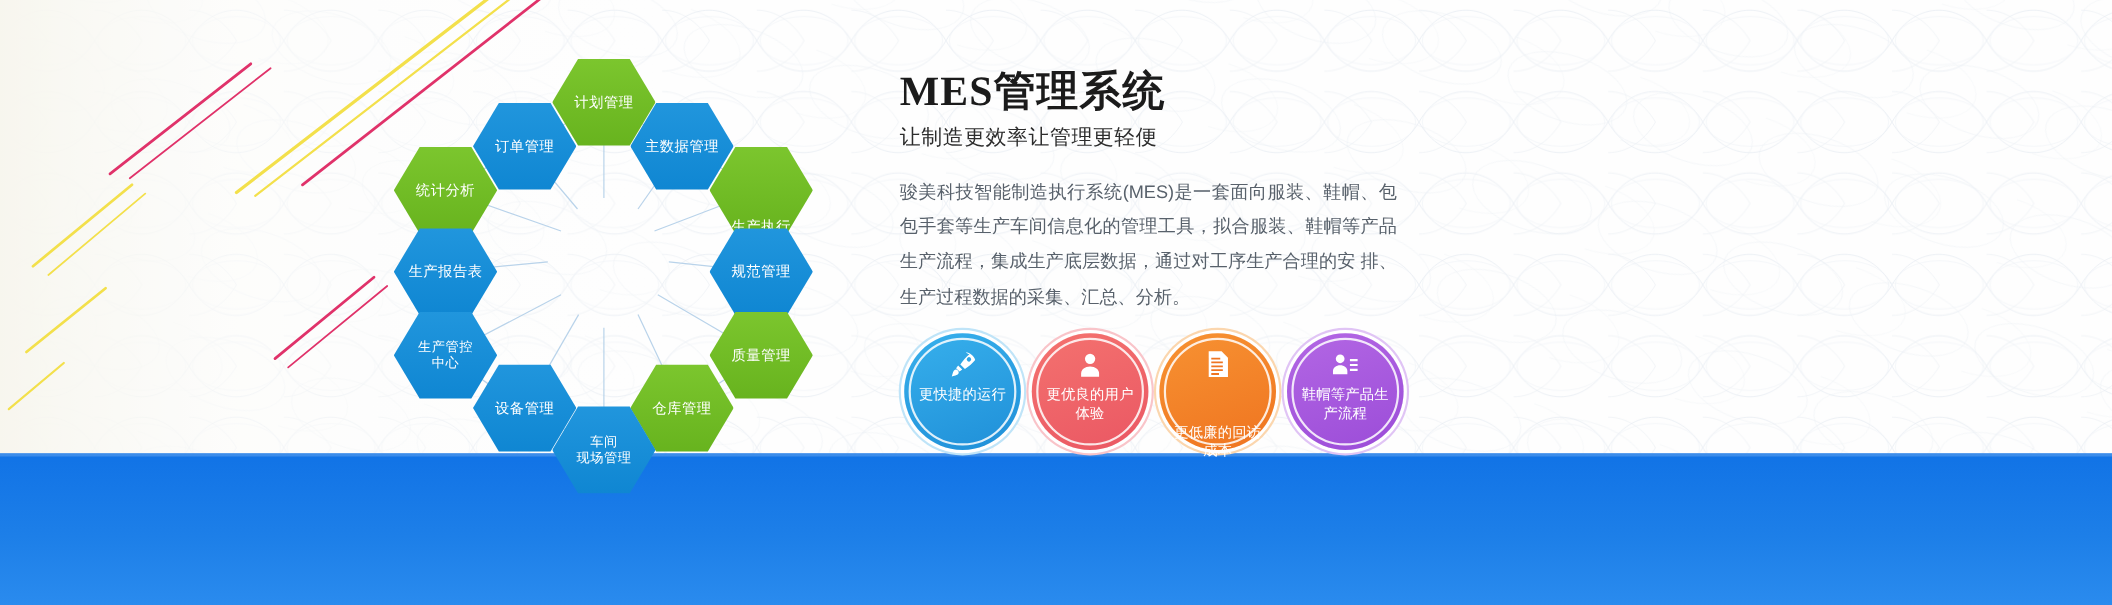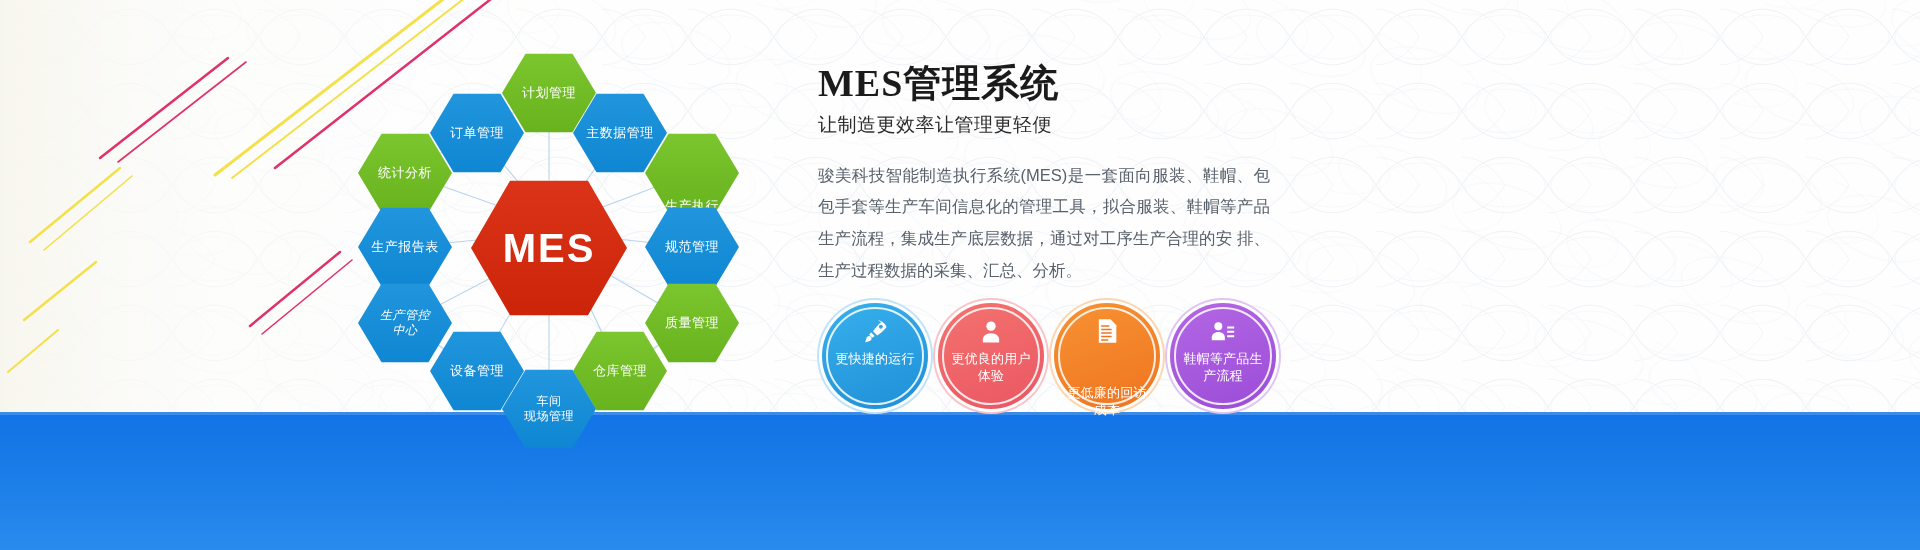--- a/index.html
+++ b/index.html
@@ -239,41 +239,38 @@
       </div>
     <div class="hex small green" style="left:315px; top:112px;align-items:flex-end;">
         <span>生产执行</span>
       </div>
     <div class="hex small blue" style="left:28px;  top:186px;">
         <span>生产报告表</span>
       </div>
     <div class="hex small blue" style="left:315px; top:186px;">
         <span>规范管理</span>
       </div>
-    <div class="hex small blue" style="left:28px; top:262px; font-size:12px;font-style:italic;">
+    <div class="hex small blue" style="left:28px; top:262px; font-size:12px;">
         <span style="white-space:pre-line;">生产管控
 中心</span>
       </div>
     <div class="hex small green" style="left:315px; top:262px;justify-content:center;">
         <span>质量管理</span>
       </div>
     <div class="hex small blue" style="left:100px; top:310px;text-align:right;">
         <span>设备管理</span>
       </div>
     <div class="hex small green" style="left:243px; top:310px;">
         <span>仓库管理</span>
       </div>
     <div class="hex small blue" style="left:172px; top:348px; font-size:12px;">
         <span style="white-space:pre-line;">车间
 现场管理</span>
       </div>
 
-    <div class="hex center" style="left:141px; top:158px;">
-      <span>MES</span>
-    </div>
   </div>
 
   <div class="content">
     <h1 class="title">MES管理系统</h1>
     <div class="subtitle">让制造更效率让管理更轻便</div>
     <p class="paragraph">骏美科技智能制造执行系统(MES)是一套面向服装、鞋帽、包包手套等生产车间信息化的管理工具，拟合服装、鞋帽等产品生产流程，集成生产底层数据，通过对工序生产合理的安 排、生产过程数据的采集、汇总、分析。</p>
   </div>
 
   <div class="badges">
 

